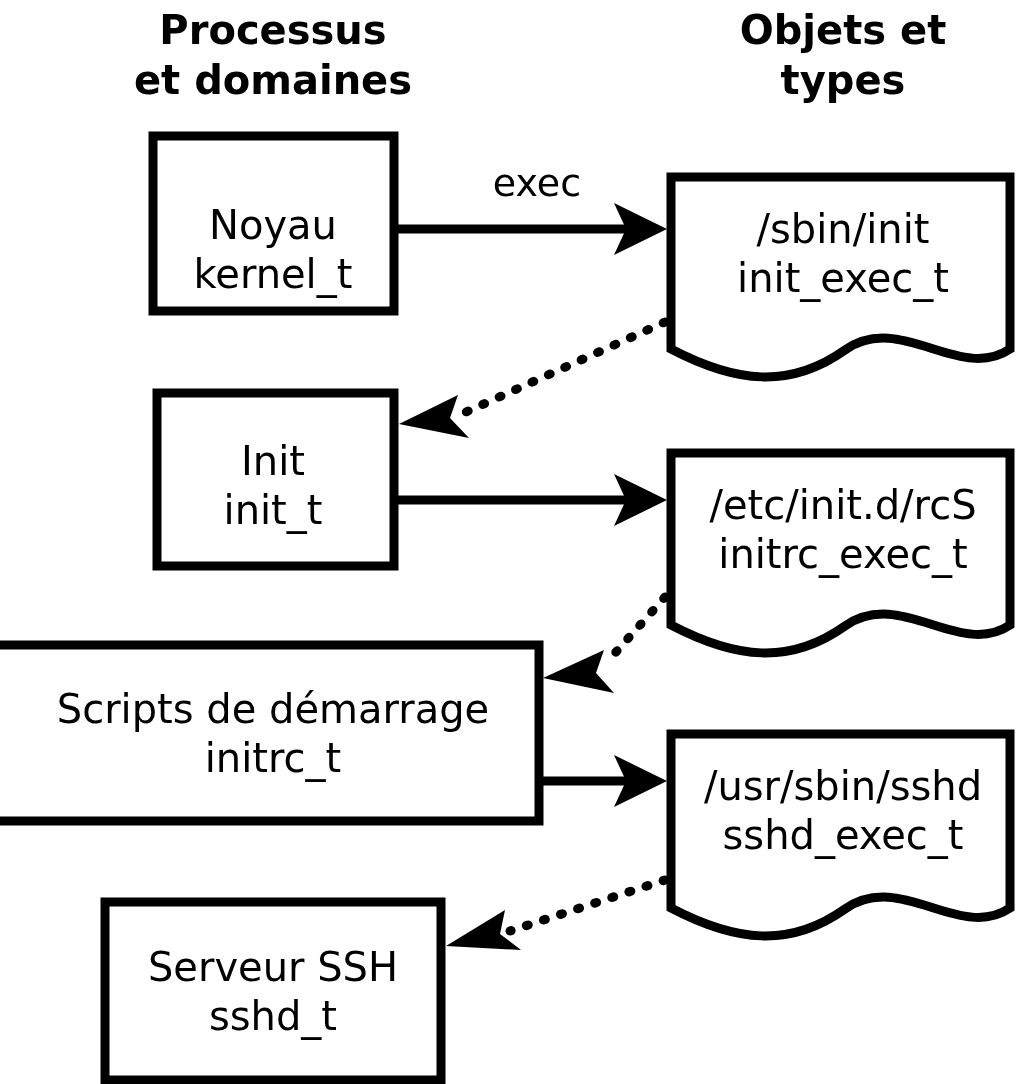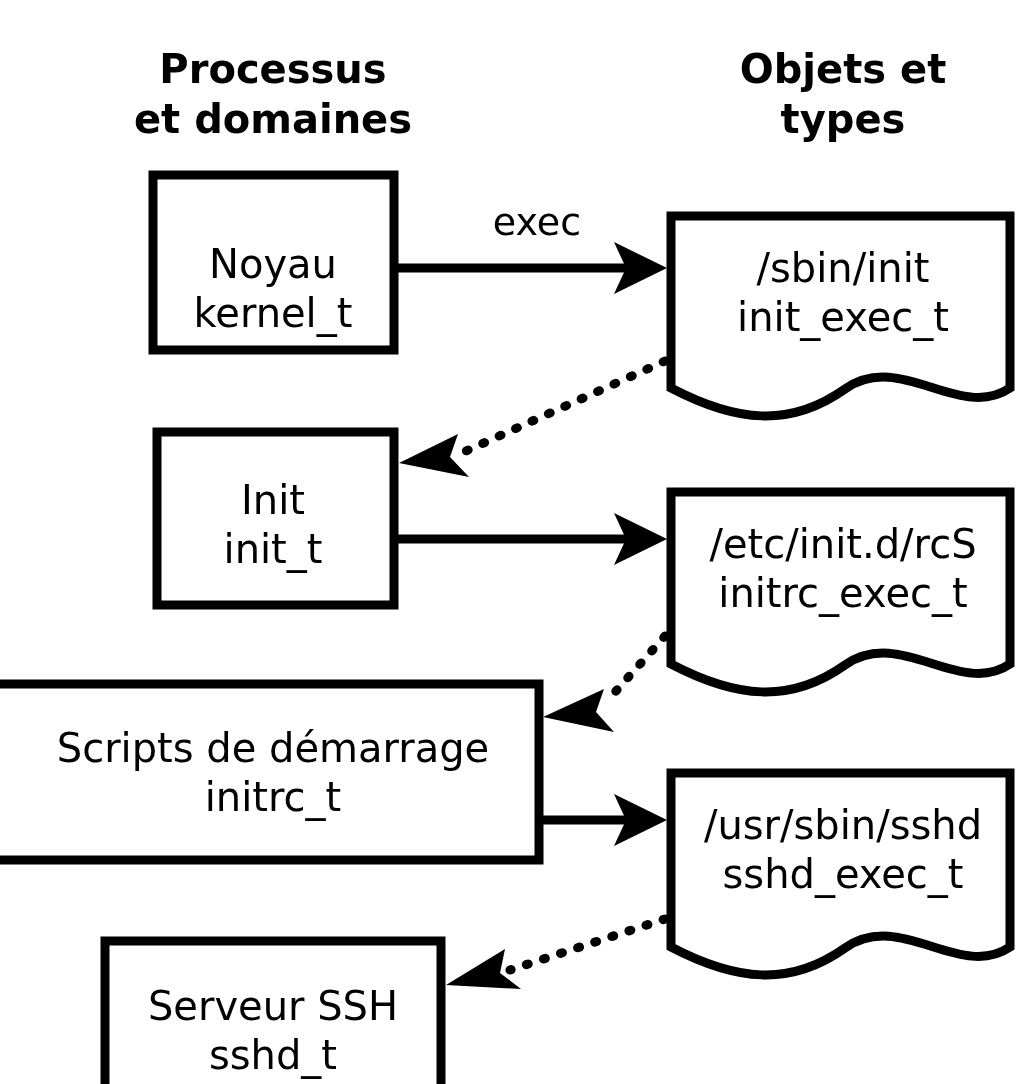--- a/index.html
+++ b/index.html
@@ -11,21 +11,20 @@
     width: 1024px;
     height: 1084px;
     font-family: "DejaVu Sans", sans-serif;
     overflow: hidden;
   }
   #diagram-root {
     position: relative;
     width: 1024px;
     height: 856px;
     background: #ffffff;
-    margin-top: 39px;
   }
   svg#diagram-svg {
     position: absolute;
     top: 0;
     left: 0;
     width: 1024px;
     height: 1084px;
     display: block;
   }
   .col-header {

